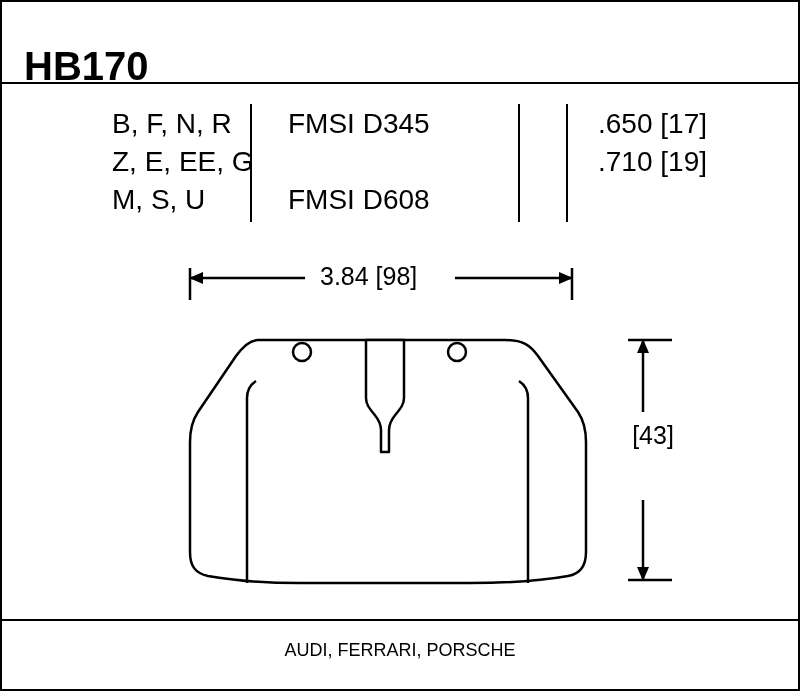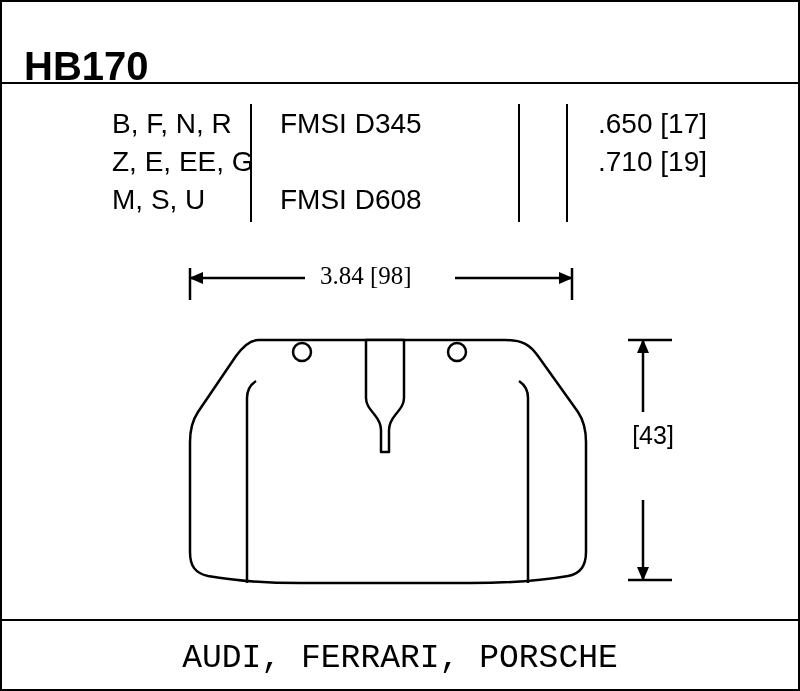--- a/index.html
+++ b/index.html
@@ -55,36 +55,36 @@
     font-family: "Liberation Sans", sans-serif;
     font-size: 28px;
     font-weight: normal;
     color: #000000;
     white-space: nowrap;
   }
   
   #col-compound { left: 0px; width: 148px; }
   #col-compound .spec-line { left: 12px; }
   
-  #col-fmsi { left: 164px; width: 210px; }
+  #col-fmsi { left: 172px; width: 210px; }
   #col-fmsi .spec-line { left: 16px; }
   
   #col-thick { left: 468px; width: 132px; }
   #col-thick .spec-line { left: 30px; }
 
   .r0 { top: 4px; }
   .r1 { top: 42px; }
   .r2 { top: 80px; }
 
   
   #dim-width-label {
     position: absolute;
     left: 312px;
     top: 262px;
-    font-family: Liberation Serif, serif;
+    font-family: Liberation Sans, sans-serif;
     font-size: 25px;
     color: #000000;
     background: #ffffff;
     padding: 0 8px;
     white-space: nowrap;
   }
   
   #dim-height-label {
     position: absolute;
     left: 608px;
@@ -98,22 +98,22 @@
     background: #ffffff;
     white-space: nowrap;
   }
   
   #vehicles {
     position: absolute;
     left: 0;
     right: 0;
     top: 640px;
     text-align: center;
-    font-family: Liberation Mono, monospace;
-    font-size: 33px;
+    font-family: Liberation Sans, sans-serif;
+    font-size: 18px;
     color: #000000;
   }
   svg.overlay {
     position: absolute;
     left: 0;
     top: 0;
     width: 800px;
     height: 691px;
     pointer-events: none;
   }

